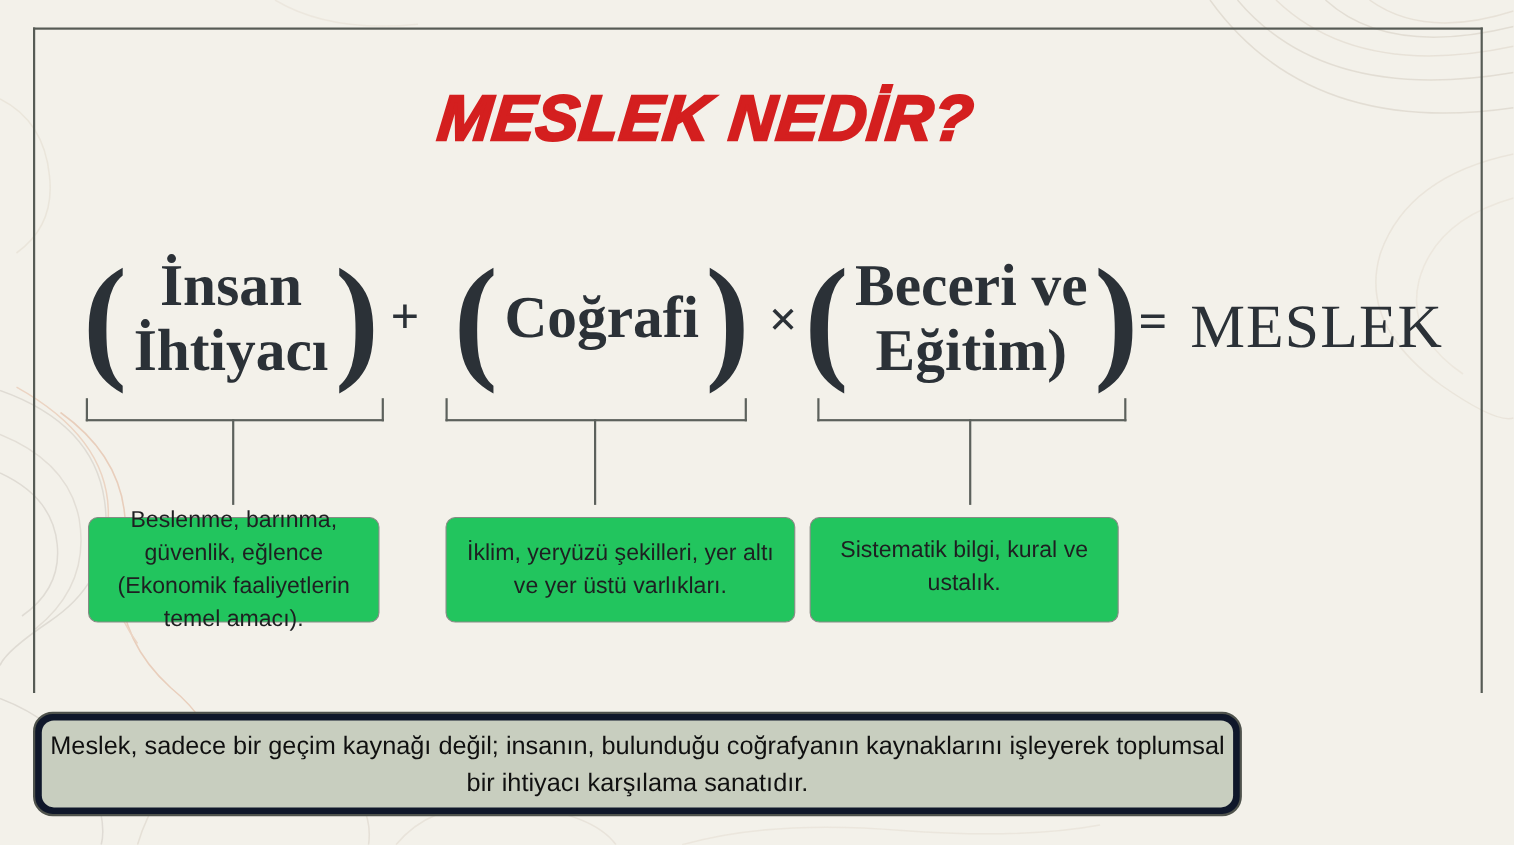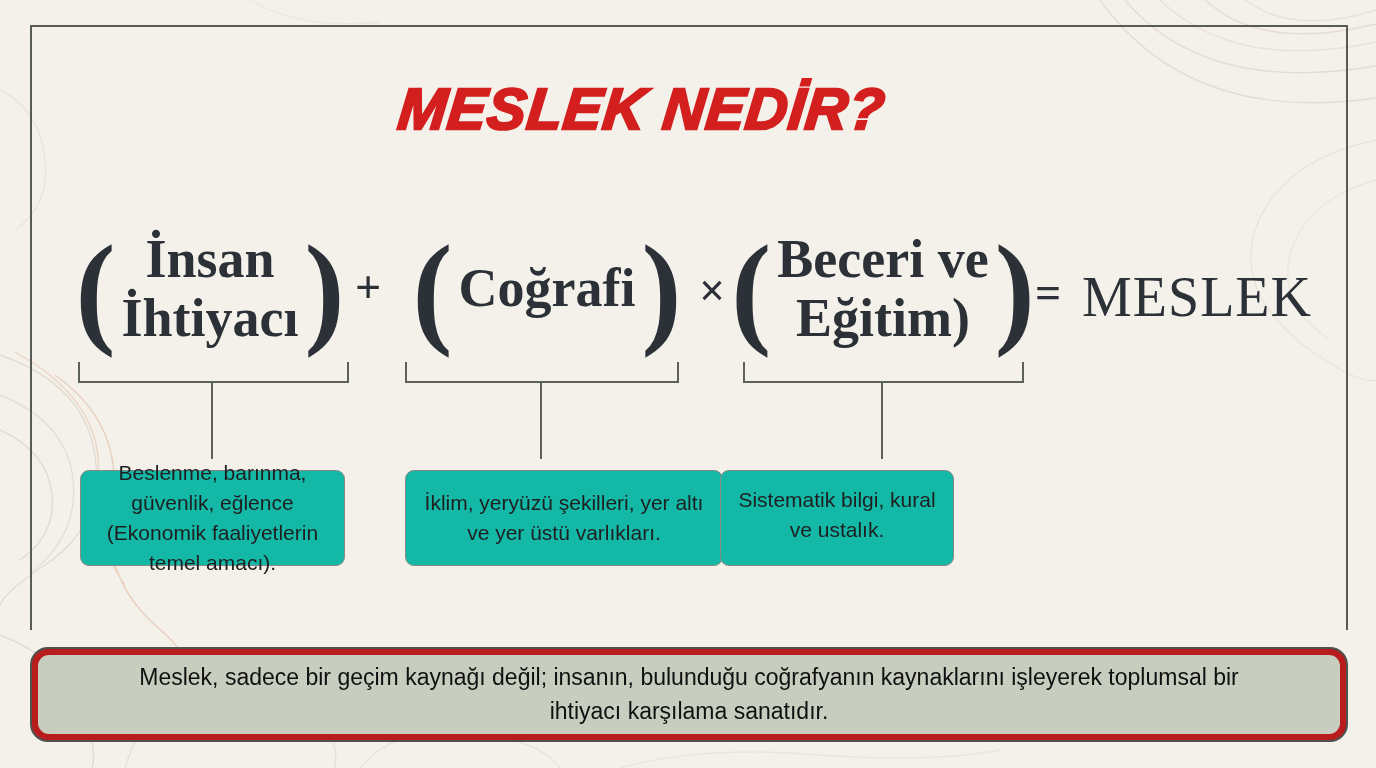--- a/index.html
+++ b/index.html
@@ -43,31 +43,31 @@
   }
 
   
   .bracket{position:absolute;top:362px;height:19px;
     border-left:2px solid #5c615c;border-right:2px solid #5c615c;border-bottom:2px solid #5c615c;}
   .stem{position:absolute;top:381px;height:78px;width:2px;background:#5c615c;}
 
   
   .dbox{
     position:absolute;top:470px;height:96px;box-sizing:border-box;
-    background:#14b8a6;border:1.5px solid #888b85;border-radius:9px;
+    background:#22c55e;border:1.5px solid #888b85;border-radius:9px;
     display:flex;align-items:center;justify-content:center;
     padding:8px 12px;text-align:center;
     font-size:21px;line-height:1.43;color:#1e1f21;
   }
   .dbox.toptext{align-items:flex-start;padding-top:14px;}
 
   
   .banner{
-    position:absolute;left:30px;top:647px;width:1318px;height:95px;box-sizing:border-box;
-    background:#b91c1c;border:2px solid #4e524c;border-radius:18px;padding:6px;
+    position:absolute;left:30px;top:647px;width:1099px;height:95px;box-sizing:border-box;
+    background:#0f172a;border:2px solid #4e524c;border-radius:18px;padding:6px;
   }
   .banner-inner{
     width:100%;height:100%;box-sizing:border-box;background:#c8cebf;border-radius:11px;
     display:flex;align-items:center;justify-content:center;
   }
   .banner-text{
     max-width:1100px;text-align:center;font-size:23px;line-height:1.45;color:#101010;
   }
 </style>
 </head>
@@ -142,21 +142,21 @@
   <div class="stem" style="left:540px;"></div>
   <div class="bracket" style="left:743px;width:277px;"></div>
   <div class="stem" style="left:881px;"></div>
 
   <div class="dbox" style="left:80px;width:265px;">
     <span>Beslenme, barınma, güvenlik, eğlence (Ekonomik faaliyetlerin temel amacı).</span>
   </div>
   <div class="dbox" style="left:405px;width:318px;">
     <span>İklim, yeryüzü şekilleri, yer altı ve yer üstü varlıkları.</span>
   </div>
-  <div class="dbox toptext" style="left:720px;width:234px;">
+  <div class="dbox toptext" style="left:736px;width:281px;">
     <span>Sistematik bilgi, kural ve ustalık.</span>
   </div>
 
   <div class="banner">
     <div class="banner-inner">
       <div class="banner-text">Meslek, sadece bir geçim kaynağı değil; insanın, bulunduğu coğrafyanın kaynaklarını işleyerek toplumsal bir ihtiyacı karşılama sanatıdır.</div>
     </div>
   </div>
 </div>
 

